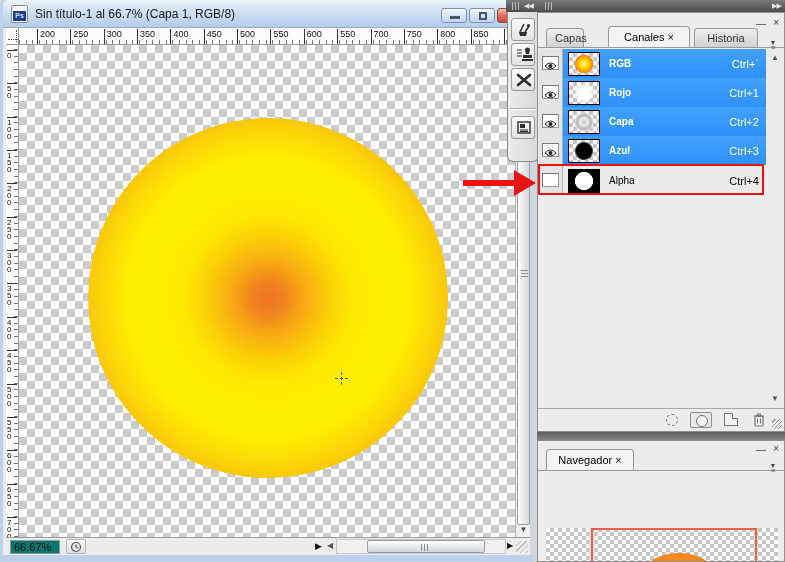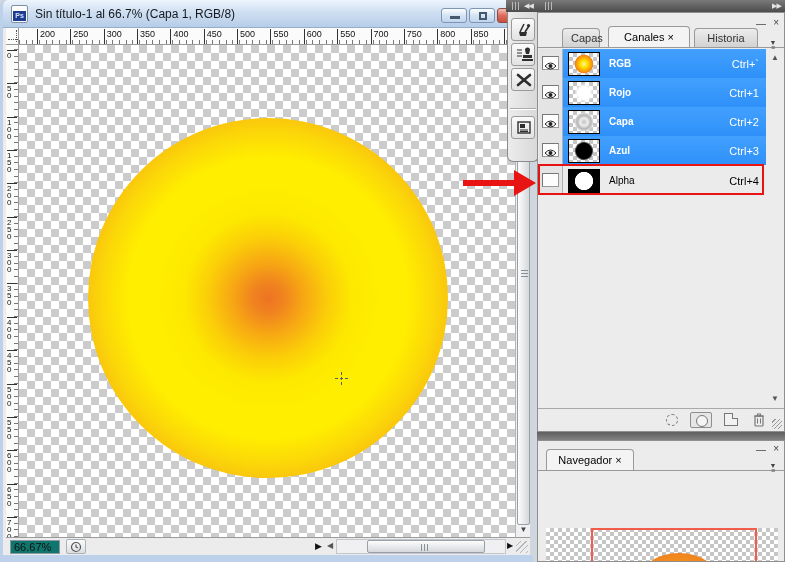--- a/index.html
+++ b/index.html
@@ -300,21 +300,21 @@
         <rect x="5" y="5" width="5" height="4" fill="#2e2e2e"></rect>
         <path d="M5 11 h8 M5 12.5 h8" stroke="#2e2e2e" stroke-width="1"></path>
       </svg>
     </div>
   </div>
 
   <div class="abs" id="channels-panel">
     <div class="panel-ctrl" style="right:18px; top:6px">—</div>
     <div class="panel-ctrl" style="right:5px; top:5px">×</div>
     <div class="tabs-row" style="top:13px">
-      <div class="tab" style="left:24px; width:38px">Capas</div>
+      <div class="tab" style="left:8px; width:38px">Capas</div>
       <div class="tab active" style="left:70px; width:82px">Canales ×</div>
       <div class="tab" style="left:156px; width:64px">Historia</div>
     </div>
     <div class="flyout" style="right:3px; top:27px">▼<br>≡</div>
 
     <div class="chan-row selected" style="top:36px">
       <div class="eye-cell">
           <div class="eye-box"><svg width="13" height="10" viewBox="0 0 13 10" style="margin:2px 0 0 1px">
               <path d="M1 5 Q6.5 -1 12 5 Q6.5 11 1 5Z" fill="#fff" stroke="#222"></path>
               <circle cx="6.5" cy="5" r="2" fill="#222"></circle>

